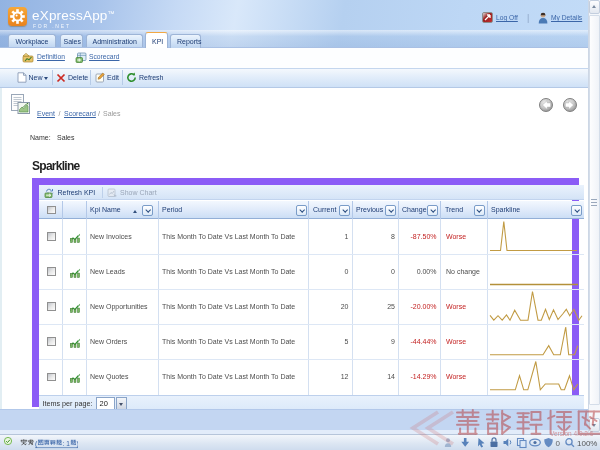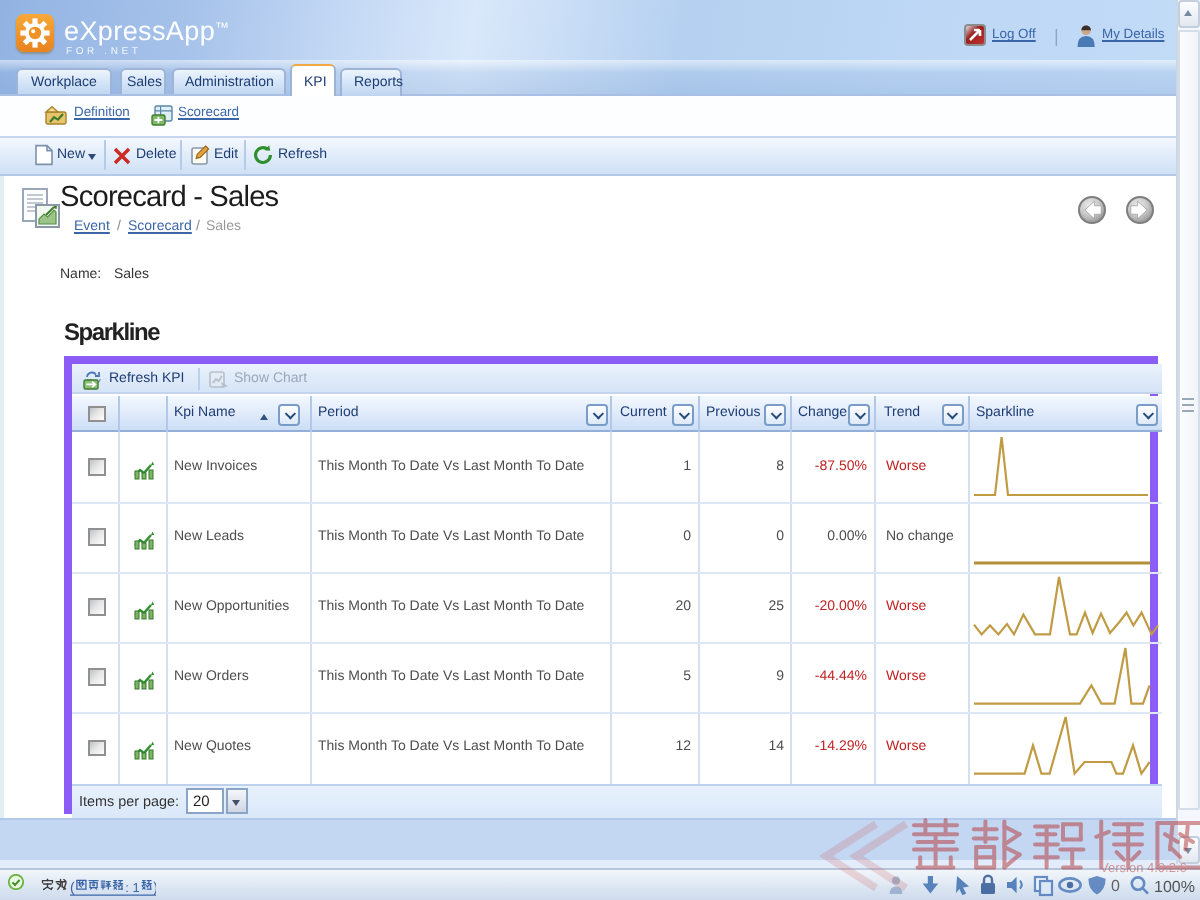--- a/index.html
+++ b/index.html
@@ -134,21 +134,20 @@
           <line x1="3.5" y1="5.5" x2="11.5" y2="5.5"></line>
           <line x1="3.5" y1="7.5" x2="11.5" y2="7.5"></line>
           <line x1="3.5" y1="9.5" x2="11.5" y2="9.5"></line>
           <line x1="3.5" y1="11.5" x2="9.5" y2="11.5"></line>
         </g>
 <rect x="8" y="8.5" width="11.5" height="11" fill="#f3f8f0" stroke="#8a98a8" stroke-width="1"></rect>
 <polygon points="9.5,18 9.5,15.5 12,13 13.8,14.5 17,11 18,12 18,18" fill="#9cc486" stroke="#55914a" stroke-width=".6"></polygon>
 <path d="M13 13.5 l4-4 M17 9.5 l.9 0 0 .9" stroke="#3f7d2e" stroke-width="1" fill="none"></path>
 </svg>
 </div>
-<div class="a" style="left:30px;top:91px;font-size:14.6px;letter-spacing:-.4px;color:#1c1c1c">Scorecard - Sales</div>
 <div class="a lnk" style="left:37px;top:110px;font-size:7px">Event</div>
 <div class="a" style="left:58.5px;top:110px;font-size:7px;color:#888">/</div>
 <div class="a lnk" style="left:64px;top:110px;font-size:7px">Scorecard</div>
 <div class="a" style="left:98px;top:110px;font-size:7px;color:#888">/</div>
 <div class="a" style="left:103px;top:110px;font-size:7px;color:#999">Sales</div>
 
 <div class="a" style="left:539px;top:98px;width:14px;height:14px;border-radius:50%;background:radial-gradient(circle at 40% 32%,#ededed,#c9c9c9 45%,#8a8a8a 90%);border:1px solid #7e7e7e">
 <svg width="12" height="12" viewBox="0 0 12 12" style="margin:0 0 0 0">
         <path d="M7.2 1.6 L2.4 6 l4.8 4.4 V8.1 h3.4 V3.9 H7.2z" fill="#fff" stroke="#a0a0a0" stroke-width=".4"></path>
       </svg>
@@ -156,21 +155,21 @@
 <div class="a" style="left:563px;top:98px;width:14px;height:14px;border-radius:50%;background:radial-gradient(circle at 40% 32%,#ededed,#c9c9c9 45%,#8a8a8a 90%);border:1px solid #7e7e7e">
 <svg width="12" height="12" viewBox="0 0 12 12">
         <path d="M4.8 1.6 L9.6 6 4.8 10.4 V8.1 H1.4 V3.9 h3.4z" fill="#fff" stroke="#a0a0a0" stroke-width=".4"></path>
       </svg>
 </div>
 
 <div class="a" style="left:30px;top:133.5px;font-size:7px;color:#333">Name:</div>
 <div class="a" style="left:57px;top:133.5px;font-size:7px;color:#333">Sales</div>
 <div class="a" style="left:32px;top:158.5px;font-size:12px;letter-spacing:-.72px;font-weight:bold;color:#222">Sparkline</div>
 
-<div class="a" style="left:31.5px;top:177.5px;width:547px;height:229px;border:4px solid #8b5cf6;background:#fff">
+<div class="a" style="left:31.5px;top:177.5px;width:547px;height:229px;border:7px solid #8b5cf6;background:#fff">
 
   <div class="a" style="left:0;top:0;width:545px;height:15px;background:linear-gradient(180deg,#eaf2fc,#d5e4f7);border-bottom:1px solid #c2d4ee"></div>
   <div class="a" style="left:5px;top:3px;width:11px;height:10px">
   <svg width="11" height="10" viewBox="0 0 11 10">
           <path d="M2.5 3.5 a2.5 2.5 0 0 1 4.5-1.2 M8.5 1 v2 h-2" stroke="#4a77b8" stroke-width=".9" fill="none"></path>
           <path d="M9 4.5 a2.5 2.5 0 0 1 -4.5 1.2 M3 7 v-2 h2" stroke="#8aa4c8" stroke-width=".9" fill="none"></path>
           <rect x="1" y="5" width="7" height="4.5" rx="0.8" fill="#8cc07a" stroke="#3f7d2e" stroke-width=".7"></rect>
           <path d="M2.2 7.2 h4.5 M5 5.8 l1.7 1.4 -1.7 1.4" stroke="#fff" stroke-width=".8" fill="none"></path>
         </svg>
   </div>

